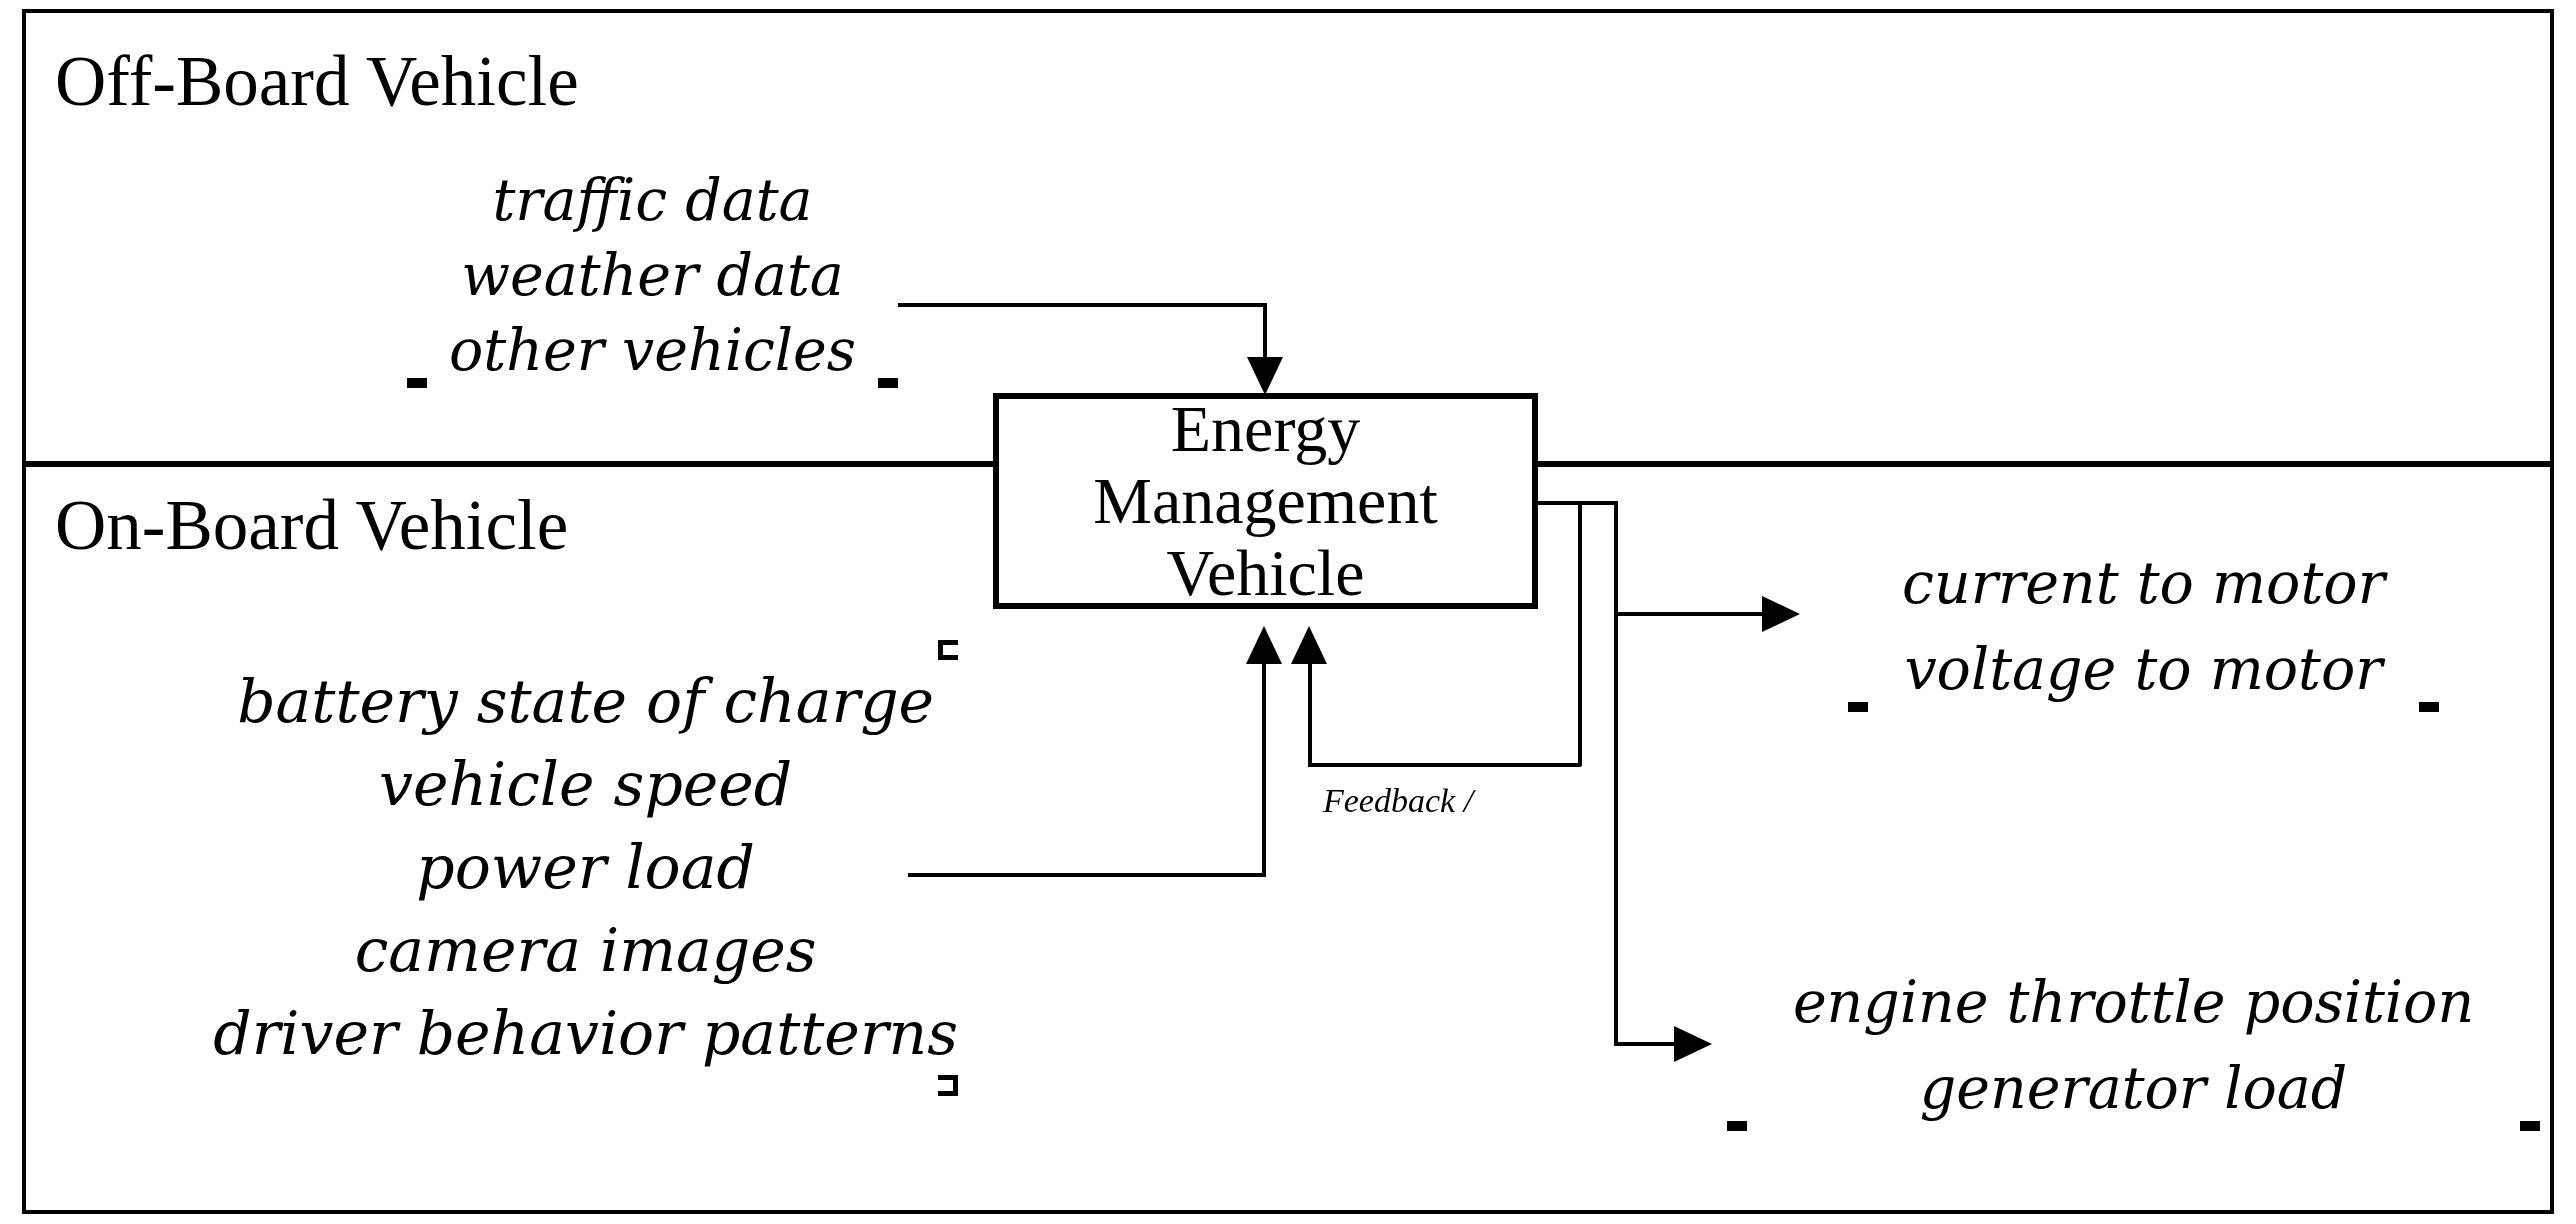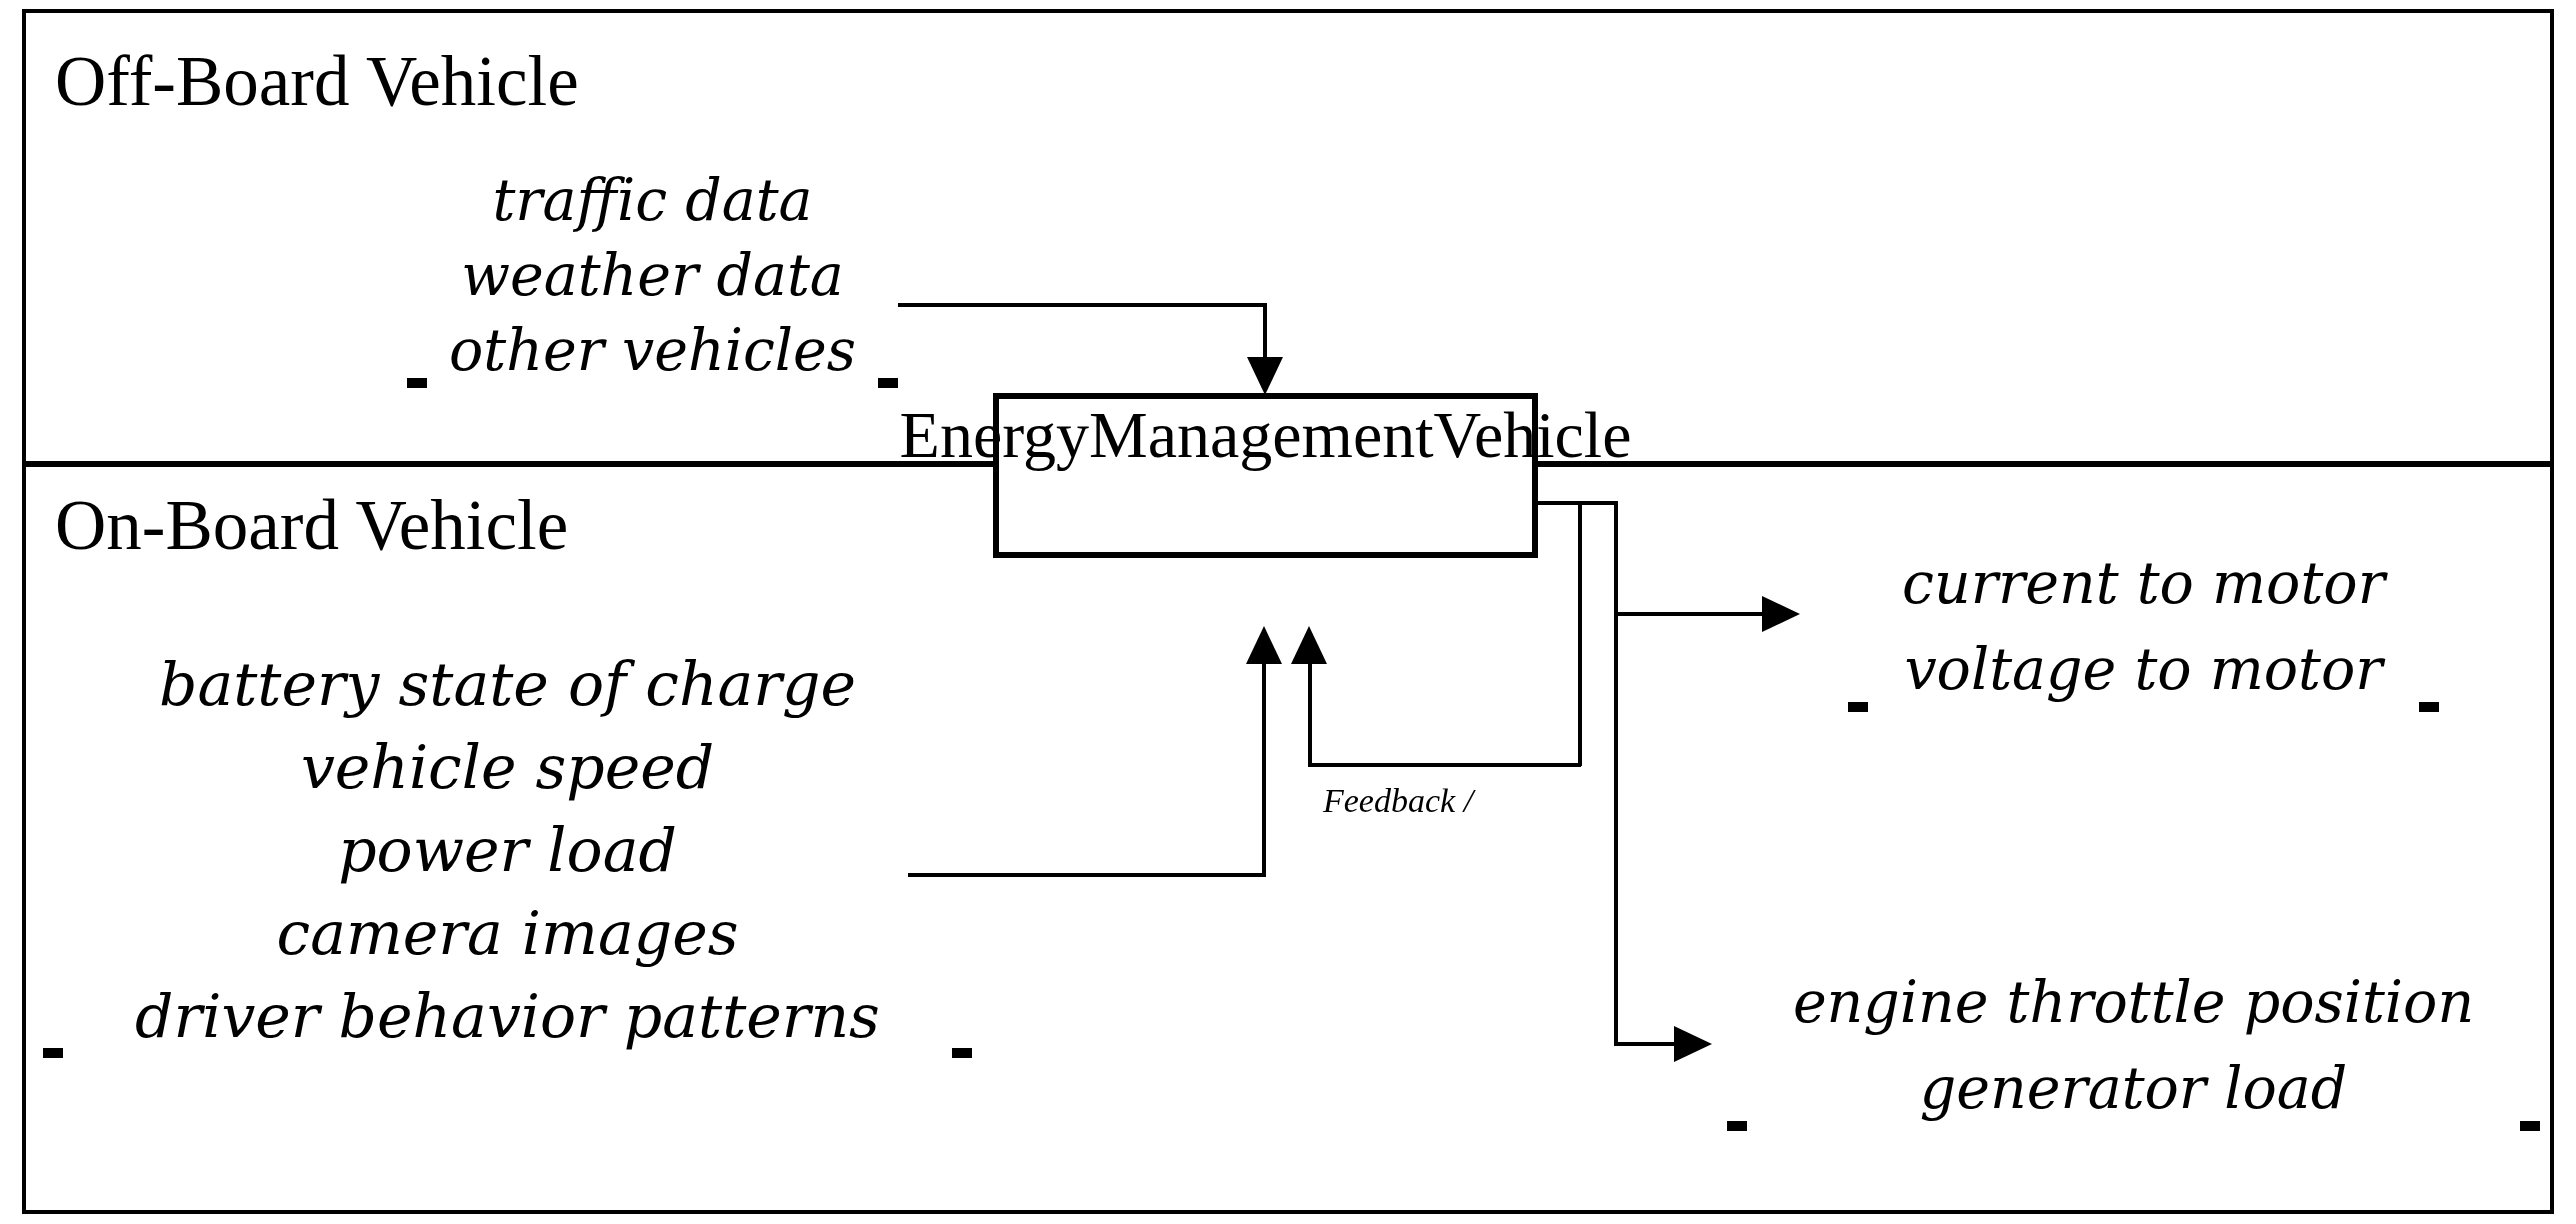--- a/index.html
+++ b/index.html
@@ -17,37 +17,37 @@
   .label-on{left:55px;top:490px;}
 
   .line{position:absolute;background:#000;z-index:2;}
 
   .ah{position:absolute;width:0;height:0;z-index:5;}
   .ah-down{border-left:18px solid transparent;border-right:18px solid transparent;border-top:38px solid #000;}
   .ah-up{border-left:18px solid transparent;border-right:18px solid transparent;border-bottom:38px solid #000;}
   .ah-right{border-top:18px solid transparent;border-bottom:18px solid transparent;border-left:38px solid #000;}
 
   .ems-box{
-    position:absolute;left:993px;top:393px;width:545px;height:165px;
+    position:absolute;left:993px;top:393px;width:545px;height:216px;
     border:6.3px solid #000;background:#ffffff;box-sizing:border-box;z-index:3;
-    display:flex;flex-direction:row;justify-content:center;
+    display:flex;flex-direction:column;justify-content:center;
     text-align:center;font-size:66px;line-height:72px;white-space:nowrap;
   }
 
   .matrix{position:absolute;display:flex;align-items:flex-end;z-index:4;}
   .bk{flex:0 0 20.4px;width:20.4px;box-sizing:border-box;}
   .bk-l{border-left:5.5px solid #000;border-top:5.5px solid #000;border-bottom:5.5px solid #000;}
   .bk-r{border-right:5.5px solid #000;border-top:5.5px solid #000;border-bottom:5.5px solid #000;}
   .mrows{
     flex:1 1 auto;display:flex;flex-direction:column;justify-content:center;text-align:center;
     font-family:"DejaVu Serif",serif;font-style:italic;white-space:nowrap;
   }
   .mx-offboard{left:407px;top:159px;width:491px;height:229px;}
   .mx-offboard .mrows{font-size:57px;line-height:75px;}
-  .mx-onboard{left:43px;top:640px;width:929px;height:418px;}
+  .mx-onboard{left:29px;top:640px;width:929px;height:418px;flex-direction:column;}
   .mx-onboard .mrows{font-size:60px;line-height:83px;}
   .mx-motor{left:1820px;top:525px;width:591px;height:187px;margin-left:28px;}
   .mx-motor .mrows{font-size:57px;line-height:86px;}
   .mx-engine{left:1727px;top:946px;width:813px;height:185px;}
   .mx-engine .mrows{font-size:57px;line-height:86px;}
 
   .feedback-label{
     position:absolute;left:1323px;top:769px;z-index:4;
     font-family:"Liberation Serif",serif;font-style:italic;
     font-size:34px;line-height:63px;white-space:nowrap;

